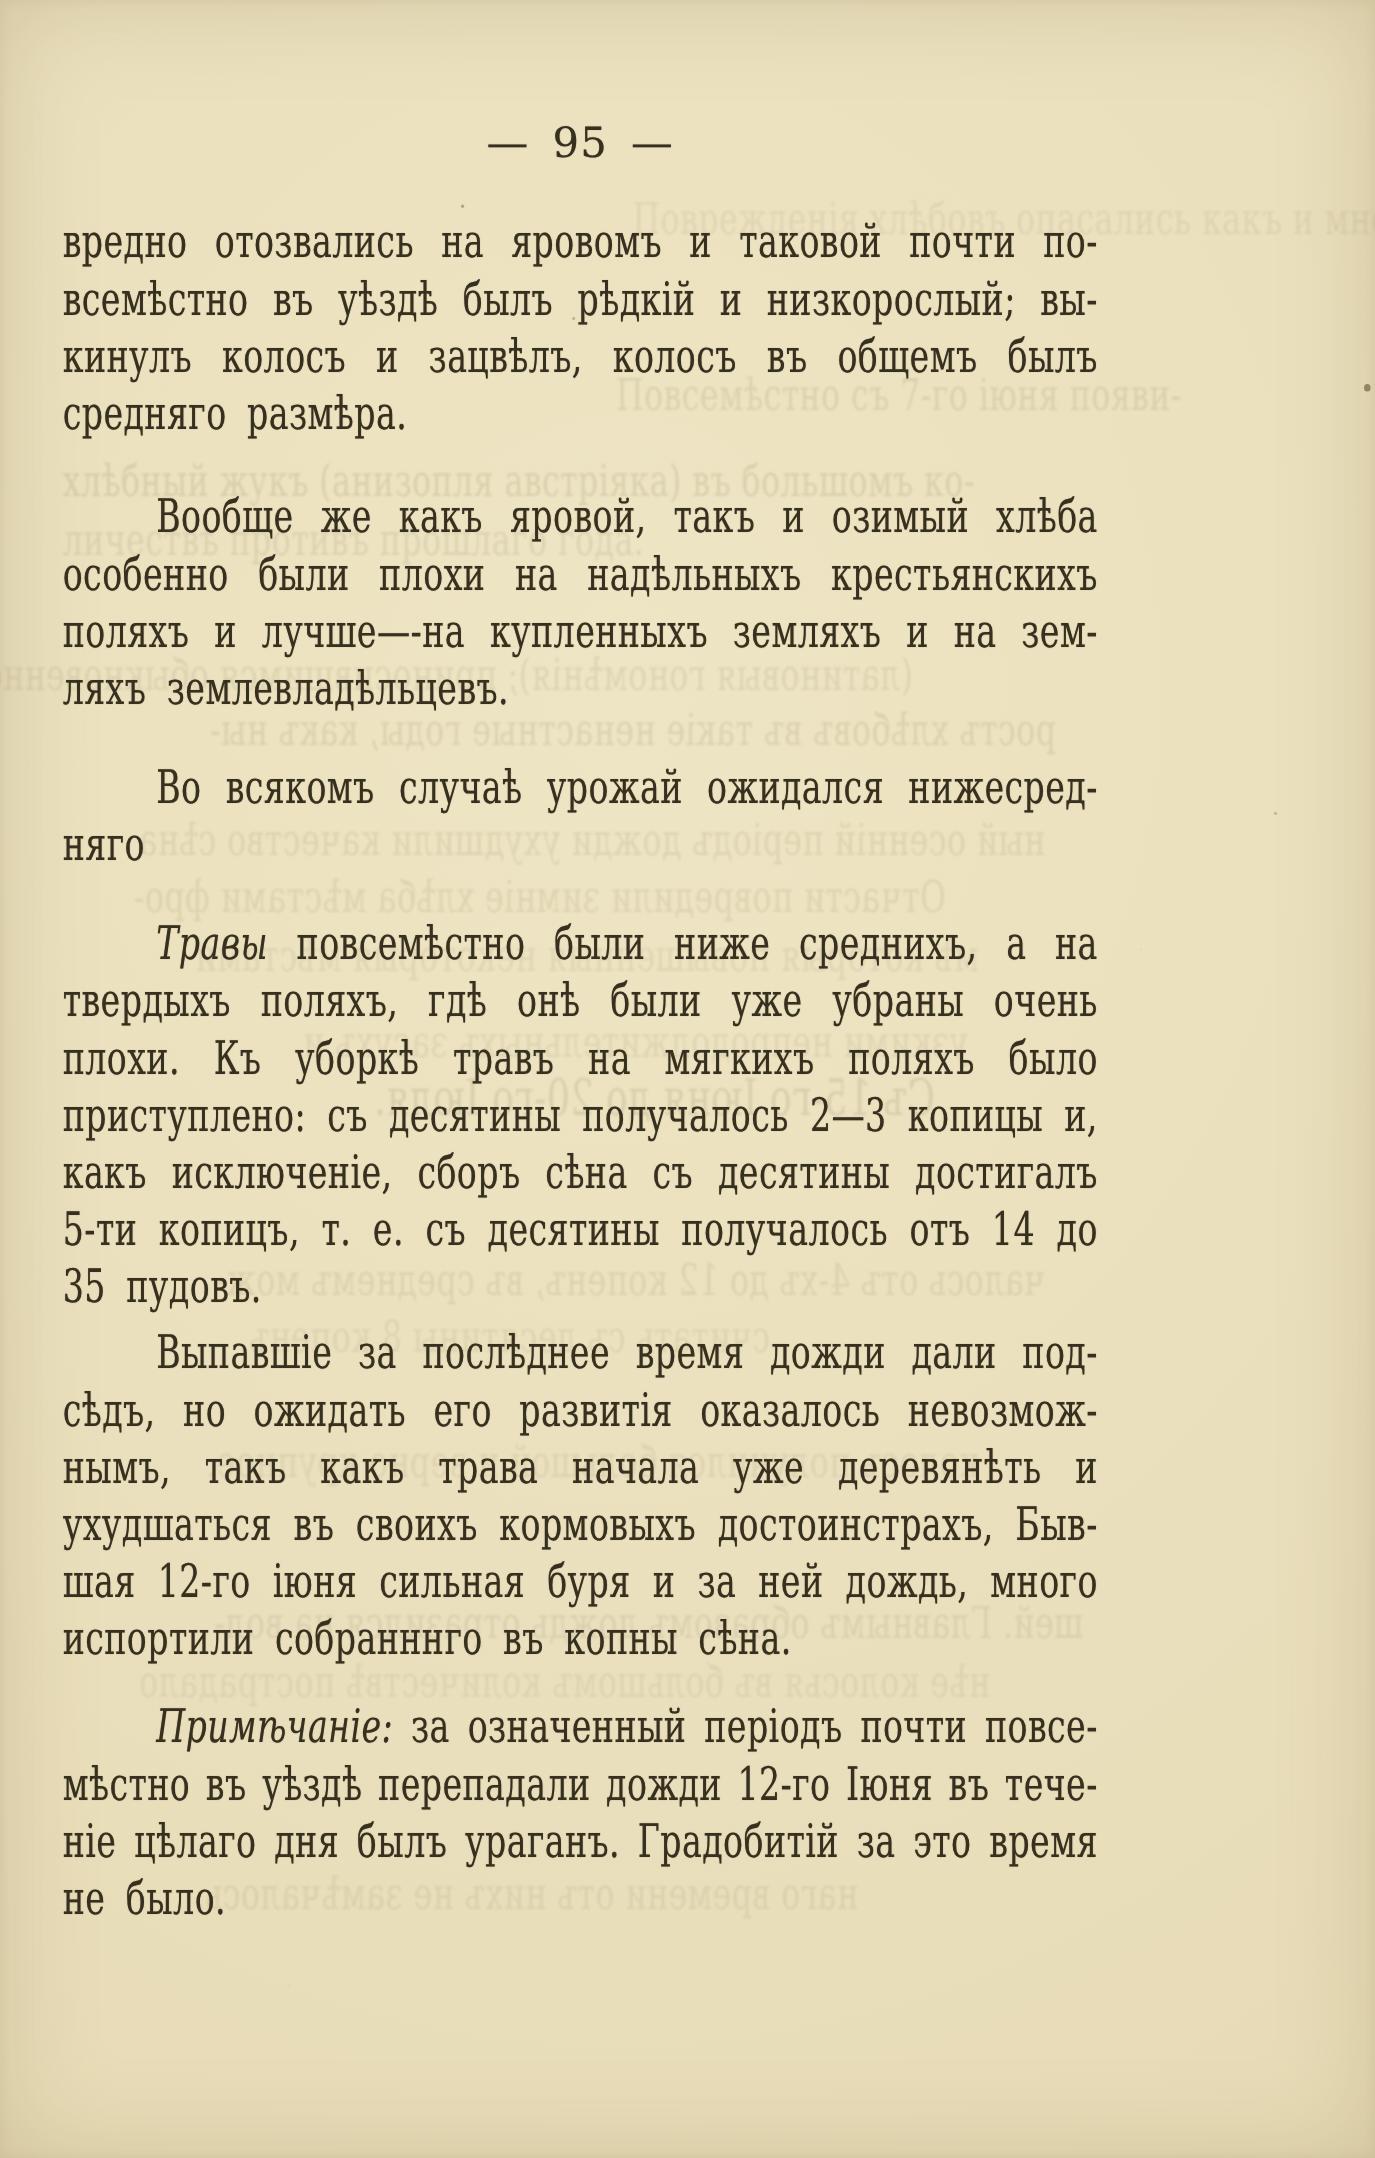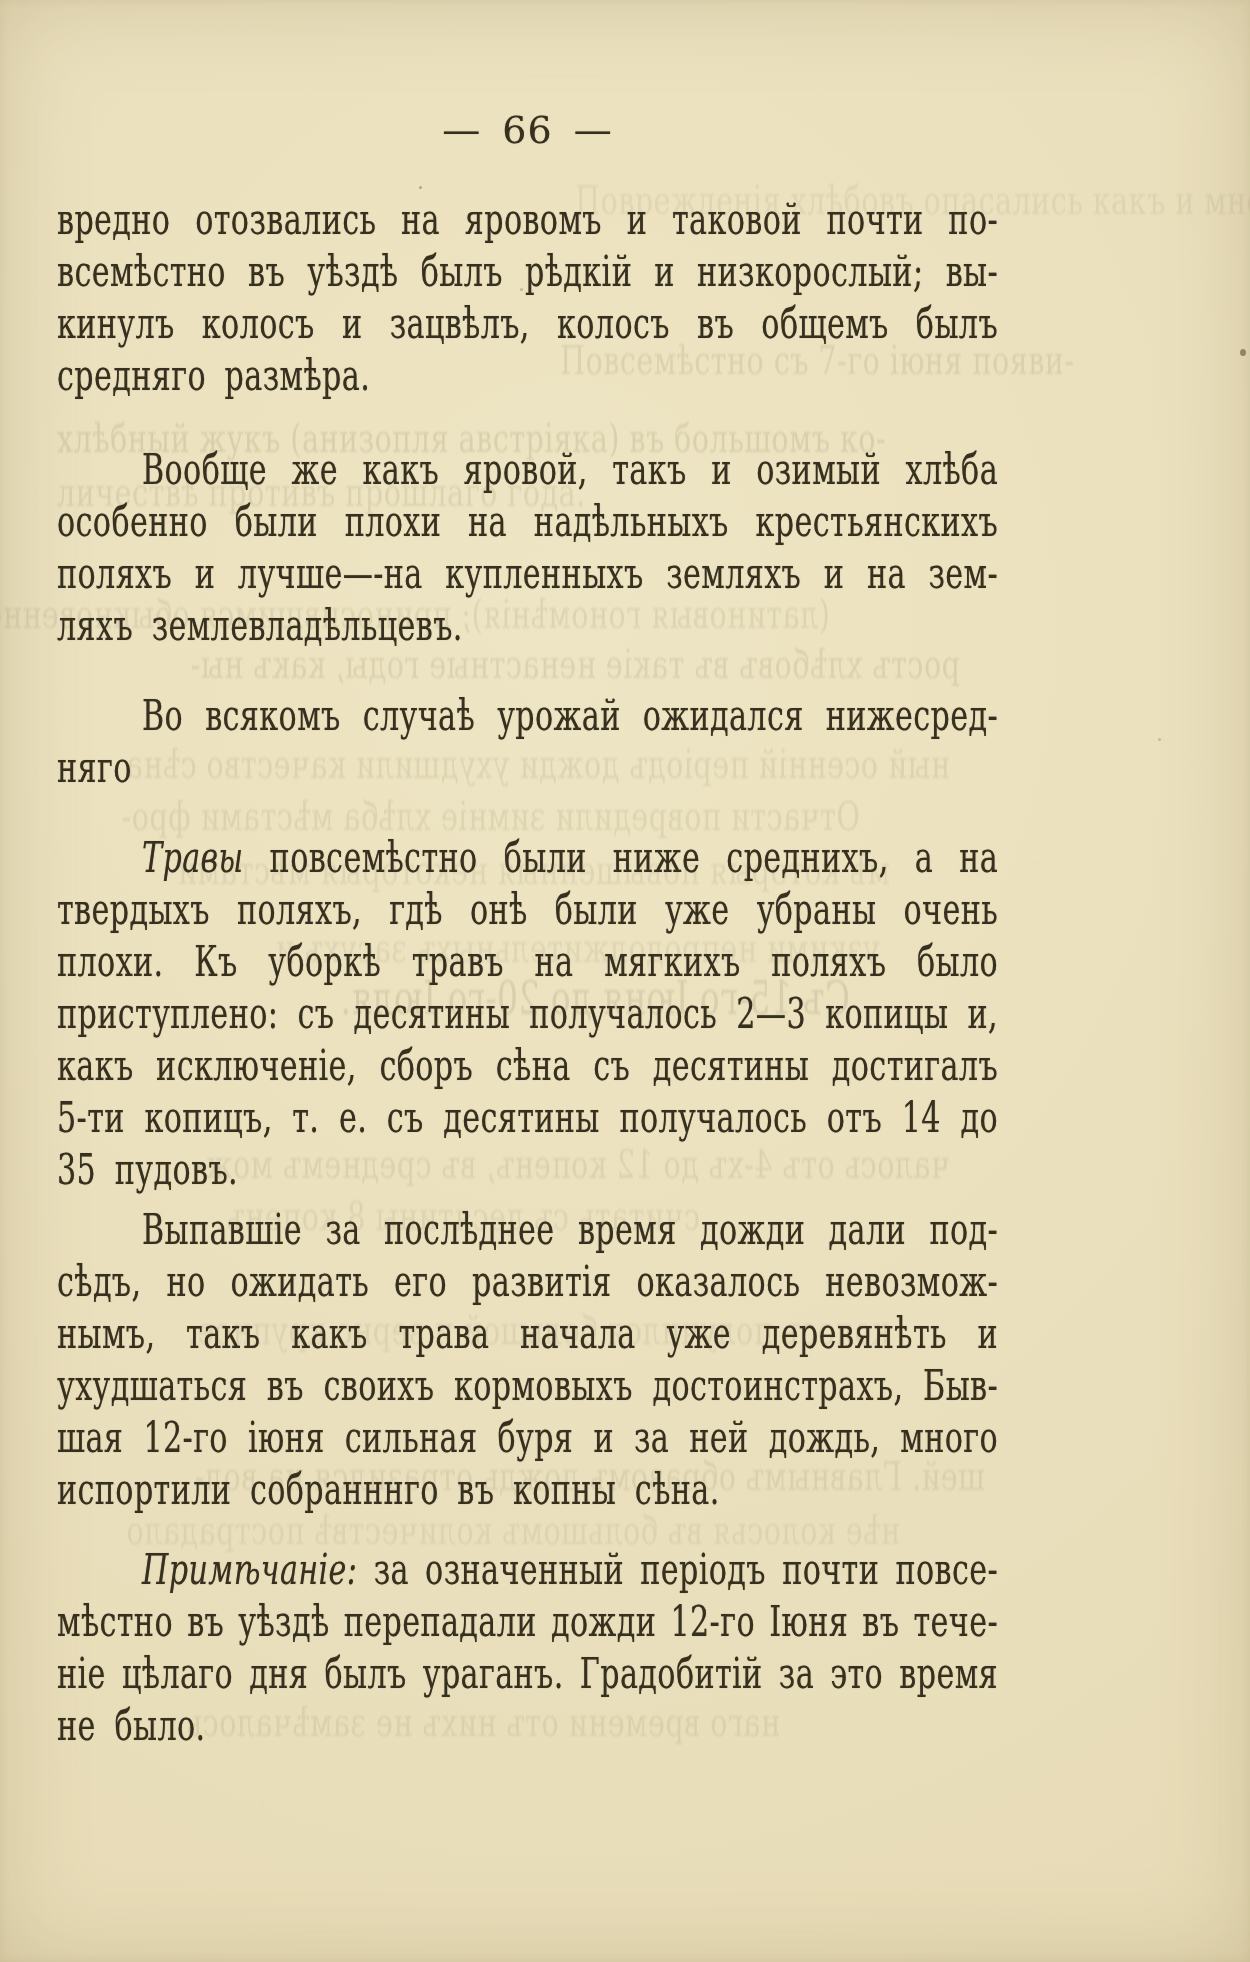--- a/index.html
+++ b/index.html
@@ -81,21 +81,21 @@
   <div class="ghost m" style="left:890px;top:846px;opacity:.14">мѣ которыя повышенныя некоторыя мѣстами</div>
   <div class="ghost m" style="left:880px;top:924px;opacity:.14">узкими непродолжительныхъ засухъ и</div>
   <div class="ghost m big" style="left:850px;top:974px;opacity:.20">Съ 15-го Іюня до 20-го Іюля.</div>
   <div class="ghost m" style="left:950px;top:1140px;opacity:.16">чалось отъ 4-хъ до 12 копенъ, въ среднемъ мож-</div>
   <div class="ghost m" style="left:700px;top:1192px;opacity:.14">считать съ десятины 8 копенъ.</div>
   <div class="ghost m" style="left:890px;top:1306px;opacity:.14">колосъ получился большой и зерно крупное.</div>
   <div class="ghost m" style="left:985px;top:1452px;opacity:.16">шей. Главнымъ образомъ дождь отразился на вол-</div>
   <div class="ghost m" style="left:900px;top:1506px;opacity:.13">нѣе колосья въ большомъ количествѣ пострадало</div>
   <div class="ghost m" style="left:780px;top:1698px;opacity:.15">наго времени отъ нихъ не замѣчалось.</div>
 
-  <div class="header">— 66 —</div>
+  <div class="header">— 95 —</div>
 
   <section class="para" style="top:194px">
     <div class="line">вредно отозвались на яровомъ и таковой почти по-</div>
     <div class="line">всемѣстно въ уѣздѣ былъ рѣдкій и низкорослый; вы-</div>
     <div class="line">кинулъ колосъ и зацвѣлъ, колосъ въ общемъ былъ</div>
     <div class="line last">средняго размѣра.</div>
   </section>
 
   <section class="para" style="top:444px">
     <div class="line ind">Вообще же какъ яровой, такъ и озимый хлѣба</div>

